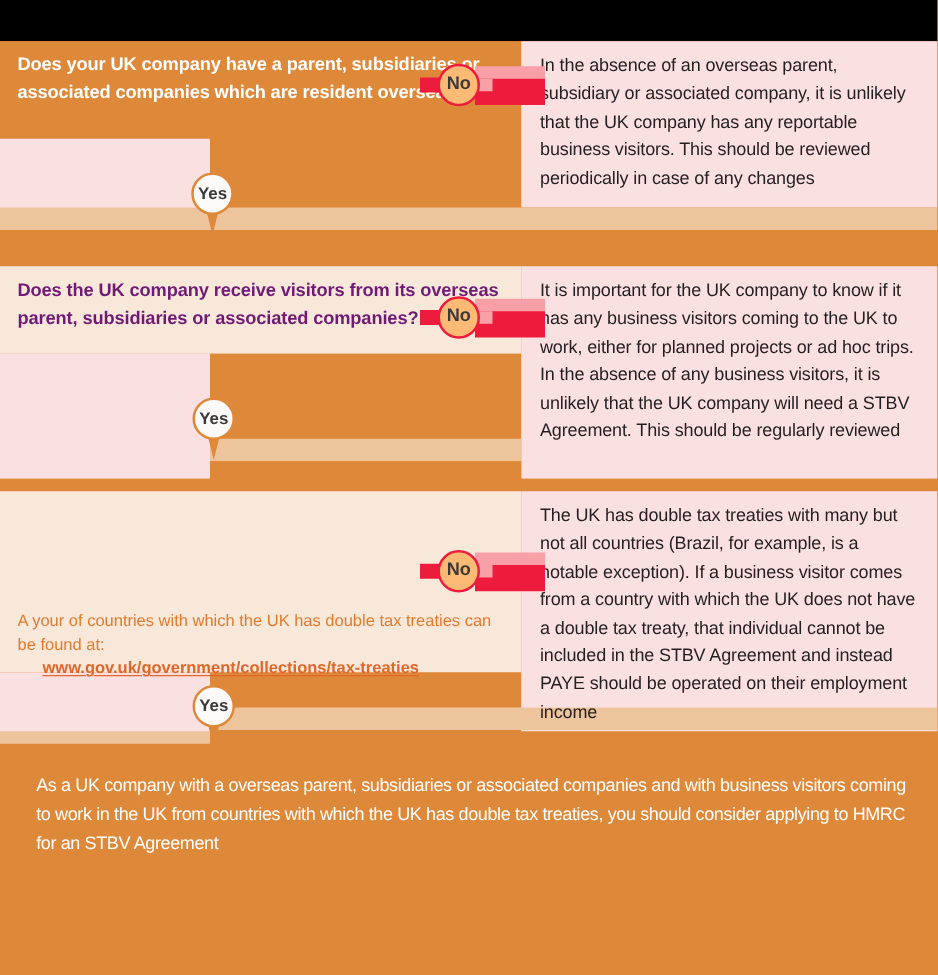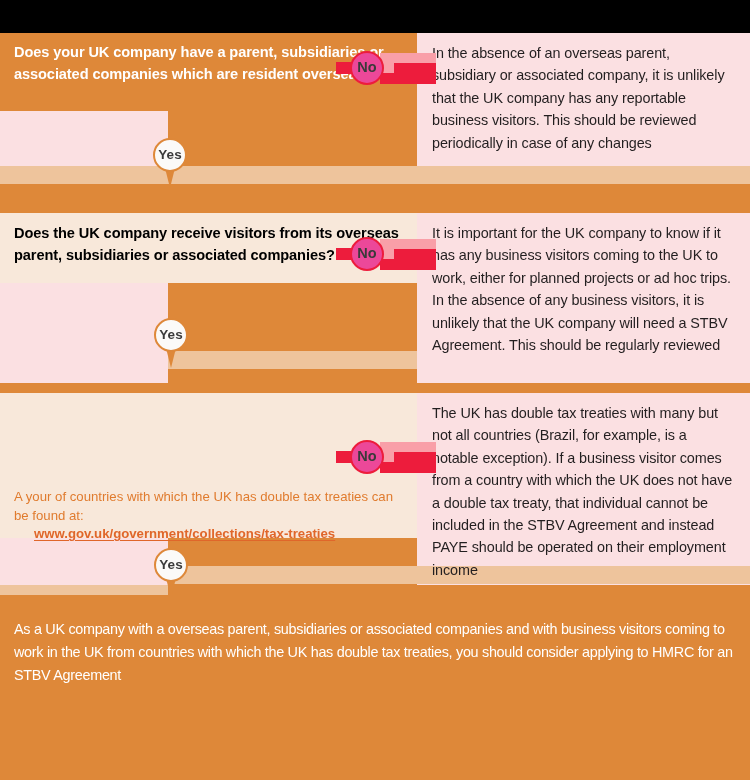--- a/index.html
+++ b/index.html
@@ -26,21 +26,21 @@
 
   
   .qtext{
     position:absolute;
     font-size:14.6px;
     line-height:22px;
     font-weight:bold;
     letter-spacing:-0.1px;
   }
   .qtext.on-orange{color:#FFFFFF;}
-  .qtext.on-cream{color:#000000;}
+  .qtext.on-cream{color:#701a75;}
 
   
   .atext{
     position:absolute;
     font-size:14.4px;
     line-height:22.4px;
     color:#231F20;
     letter-spacing:-0.1px;
   }
 
@@ -63,21 +63,21 @@
   }
 
   
   .concl{
     position:absolute;
     color:#FFFFFF;
     font-size:14.4px;
     line-height:23px;
     letter-spacing:-0.3px;
   }
-  .concl .para{margin:0 0 23px 0;}
+  .concl .para{margin:0 0 23px 15px;}
   .concl .para:last-child{margin-bottom:0;}
 
   
   .no-marker{position:absolute;width:100px;height:34px;}
   .no-marker .bar-dark{
     position:absolute;left:0;top:11px;width:100px;height:12px;
     background:#ED1C3C;
   }
   .no-marker .bar-light{
     position:absolute;left:44px;top:2px;width:56px;height:10px;
@@ -87,21 +87,21 @@
     position:absolute;left:44px;top:21px;width:56px;height:12px;
     background:#ED1C3C;
   }
   .no-marker .nib{
     position:absolute;left:44px;top:12px;width:14px;height:10px;
     background:#F99FA8;
   }
   .no-marker .circle{
     position:absolute;left:14px;top:0px;width:34px;height:34px;
     border-radius:50%;
-    background:#ec4899;
+    background:#fdba74;
     border:2.5px solid #ED1C3C;
     box-sizing:border-box;
     display:flex;align-items:center;justify-content:center;
   }
   .no-marker .circle span{
     font-size:14.5px;font-weight:bold;color:#3A3A3A;line-height:1;
     position:relative;top:-0.5px;
   }
 
   

